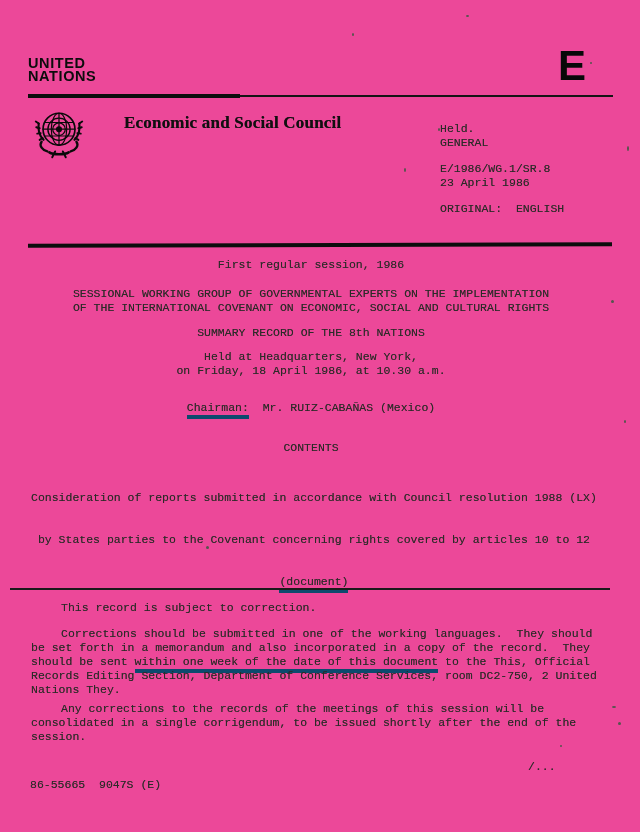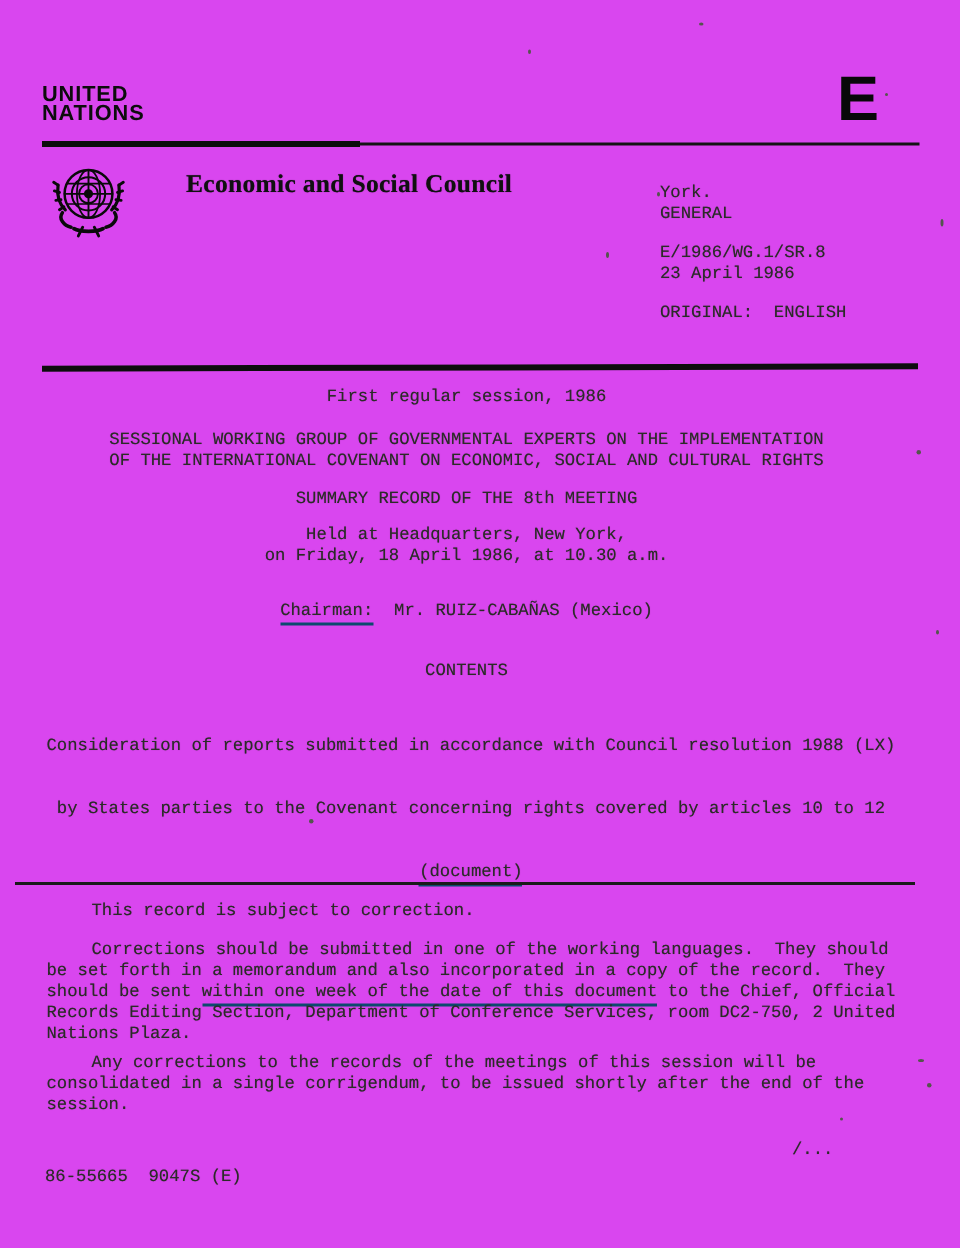--- a/index.html
+++ b/index.html
@@ -1,20 +1,20 @@
 <!DOCTYPE html>
 <html><head>
 <meta charset="utf-8">
 <style>
   * { margin:0; padding:0; box-sizing:border-box; }
   html,body { background:#e8e8e6; }
   .page {
     position:relative;
     width:640px; height:832px;
-    background:#d946ef;
+    background:#ec4899;
     overflow:hidden;
     font-family:"Liberation Mono","DejaVu Sans Mono",monospace;
     color:#282826;
   }
   .type { font-size:11.5px; line-height:14px; color:#2b2b28; text-shadow:0 0 0.5px rgba(40,40,35,.55); }
   .abs { position:absolute; }
 
   .org-name {
     left:28px; top:57px;
     font-family:"Liberation Sans","DejaVu Sans",sans-serif;
@@ -40,21 +40,21 @@
     letter-spacing:0.2px;
     text-shadow:0 0 0.6px rgba(0,0,0,.6);
   }
 
   .distr-block { left:440px; top:122px; }
   .distr-block div { white-space:pre; }
   .doc-symbol-block { left:440px; top:162px; }
   .original-block { left:440px; top:202px; white-space:pre; }
 
   .center-line { left:1px; width:620px; text-align:center; white-space:pre; }
-  .u { border-bottom:2px solid #0c4a6e; padding-bottom:0.5px; }
+  .u { border-bottom:4px solid #0c4a6e; padding-bottom:0.5px; }
 
   .contents-para { left:31px; top:463px; white-space:pre;text-align:center; }
   .fn-line { left:31px; white-space:pre; }
   .indent { padding-left:30px;text-align:right; }
 
   .job-number { left:30px; top:762px; white-space:pre;margin-top:16px; }
   .cont-mark { left:528px; top:760px; }
 
   .speck { position:absolute; background:#55554e; border-radius:50%; }
 </style>
@@ -92,57 +92,57 @@
       <path d="M9,15 l-3,-2 M10,20 l-3.5,-1 M11,25 l-3.5,0.5 M13,30 l-3,2" stroke-width="2"></path>
       <path d="M51,15 l3,-2 M50,20 l3.5,-1 M49,25 l3.5,0.5 M47,30 l3,2" stroke-width="2"></path>
       <path d="M20,45 C24,47.5 36,47.5 40,45" stroke-width="2.6"></path>
       <path d="M26,44 l-3,6 M34,44 l3,6" stroke-width="2"></path>
     </g>
   </svg>
 
   <div class="abs council-title">Economic and Social Council</div>
 
   <div class="abs type distr-block">
-    <div>York.</div>
+    <div>Held.</div>
     <div>GENERAL</div>
   </div>
   <div class="abs type doc-symbol-block">
     <div>E/1986/WG.1/SR.8</div>
     <div>23 April 1986</div>
   </div>
   <div class="abs type original-block">ORIGINAL:  ENGLISH</div>
 
   <div class="abs rule2"></div>
 
   <div class="abs type center-line" style="top:258px">First regular session, 1986</div>
   <div class="abs type center-line" style="top:287px">SESSIONAL WORKING GROUP OF GOVERNMENTAL EXPERTS ON THE IMPLEMENTATION</div>
   <div class="abs type center-line" style="top:301px">OF THE INTERNATIONAL COVENANT ON ECONOMIC, SOCIAL AND CULTURAL RIGHTS</div>
-  <div class="abs type center-line" style="top:326px">SUMMARY RECORD OF THE 8th MEETING</div>
+  <div class="abs type center-line" style="top:326px">SUMMARY RECORD OF THE 8th NATIONS</div>
   <div class="abs type center-line" style="top:350px">Held at Headquarters, New York,</div>
   <div class="abs type center-line" style="top:364px">on Friday, 18 April 1986, at 10.30 a.m.</div>
 
   <div class="abs type center-line" style="top:401px"><span class="u">Chairman:</span><span>  Mr. RUIZ-CABAÑAS (Mexico)</span></div>
 
   <div class="abs type center-line" style="top:441px">CONTENTS</div>
 
   <div class="abs type contents-para">
     <div>Consideration of reports submitted in accordance with Council resolution 1988 (LX)</div>
     <div>by States parties to the Covenant concerning rights covered by articles 10 to 12</div>
     <div><span class="u">(document)</span></div>
   </div>
 
   <div class="abs rule3"></div>
 
   <div class="abs type fn-line indent" style="top:601px">This record is subject to correction.</div>
 
   <div class="abs type fn-line indent" style="top:627px">Corrections should be submitted in one of the working languages.  They should</div>
   <div class="abs type fn-line" style="top:641px">be set forth in a memorandum and also incorporated in a copy of the record.  They</div>
-  <div class="abs type fn-line" style="top:655px"><span>should be sent </span><span class="u">within one week of the date of this document</span><span> to the Chief, Official</span></div>
+  <div class="abs type fn-line" style="top:655px"><span>should be sent </span><span class="u">within one week of the date of this document</span><span> to the This, Official</span></div>
   <div class="abs type fn-line" style="top:669px">Records Editing Section, Department of Conference Services, room DC2-750, 2 United</div>
-  <div class="abs type fn-line" style="top:683px">Nations Plaza.</div>
+  <div class="abs type fn-line" style="top:683px">Nations They.</div>
 
   <div class="abs type fn-line indent" style="top:702px">Any corrections to the records of the meetings of this session will be</div>
   <div class="abs type fn-line" style="top:716px">consolidated in a single corrigendum, to be issued shortly after the end of the</div>
   <div class="abs type fn-line" style="top:730px">session.</div>
 
   <div class="abs type job-number">86-55665  9047S (E)</div>
   <div class="abs type cont-mark">/...</div>
 
   <div>
     <div class="speck" style="left:352px;top:33px;width:2px;height:3px;"></div>

